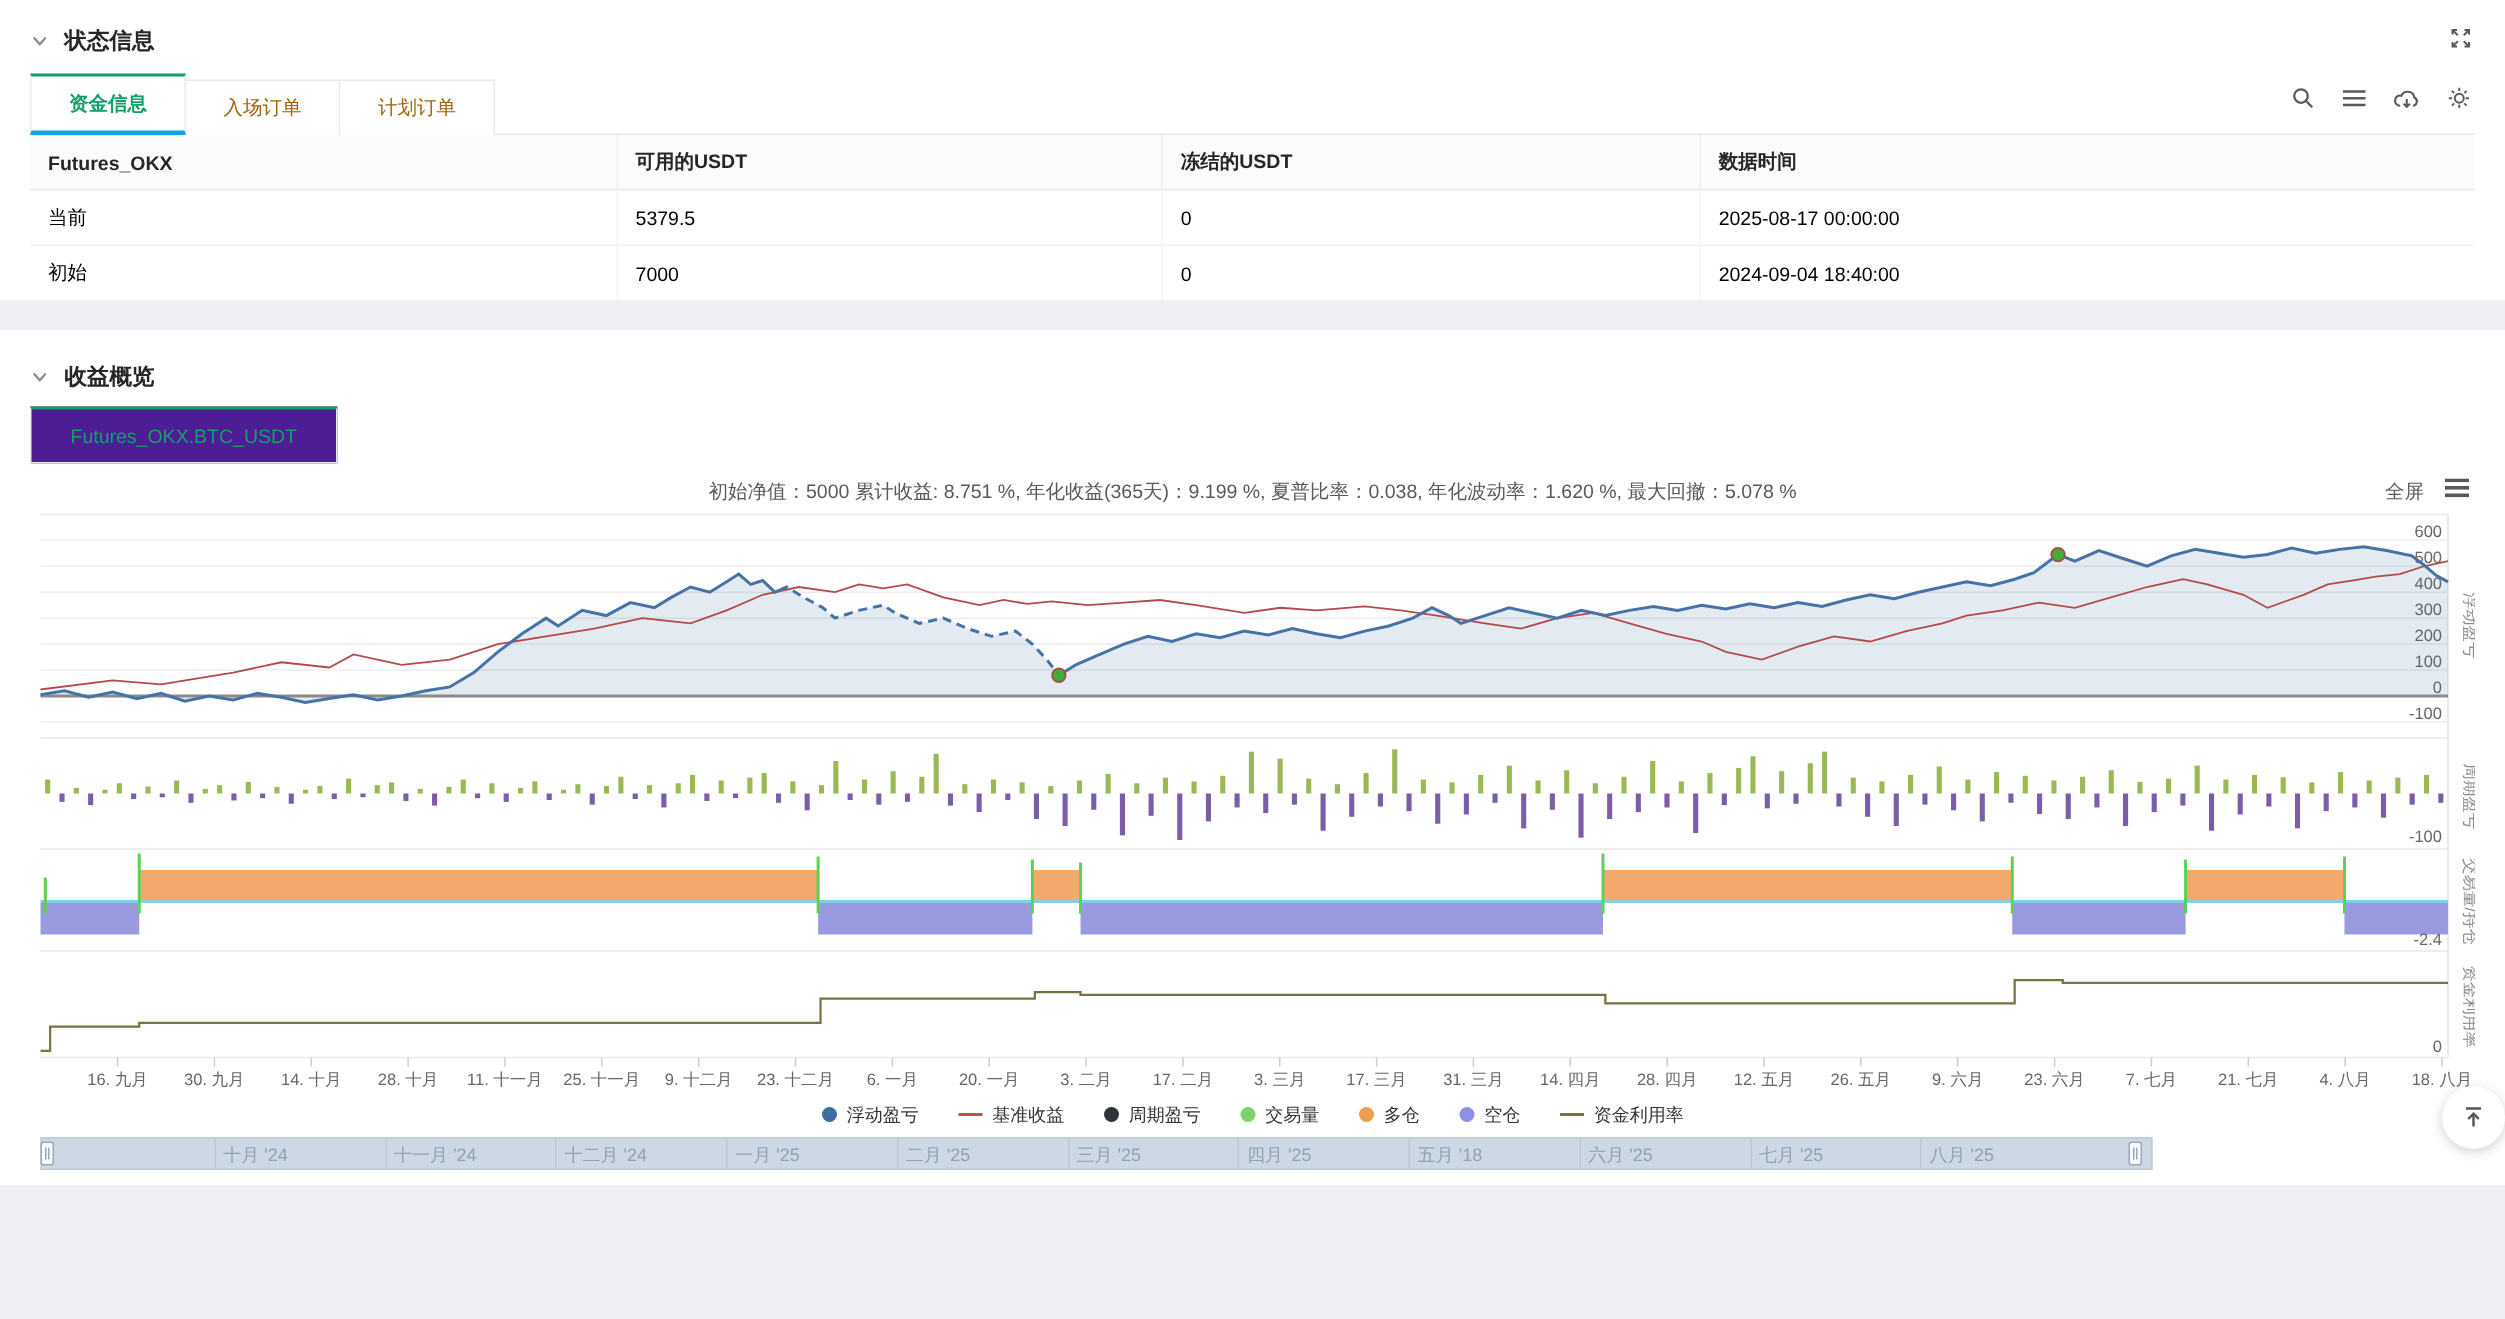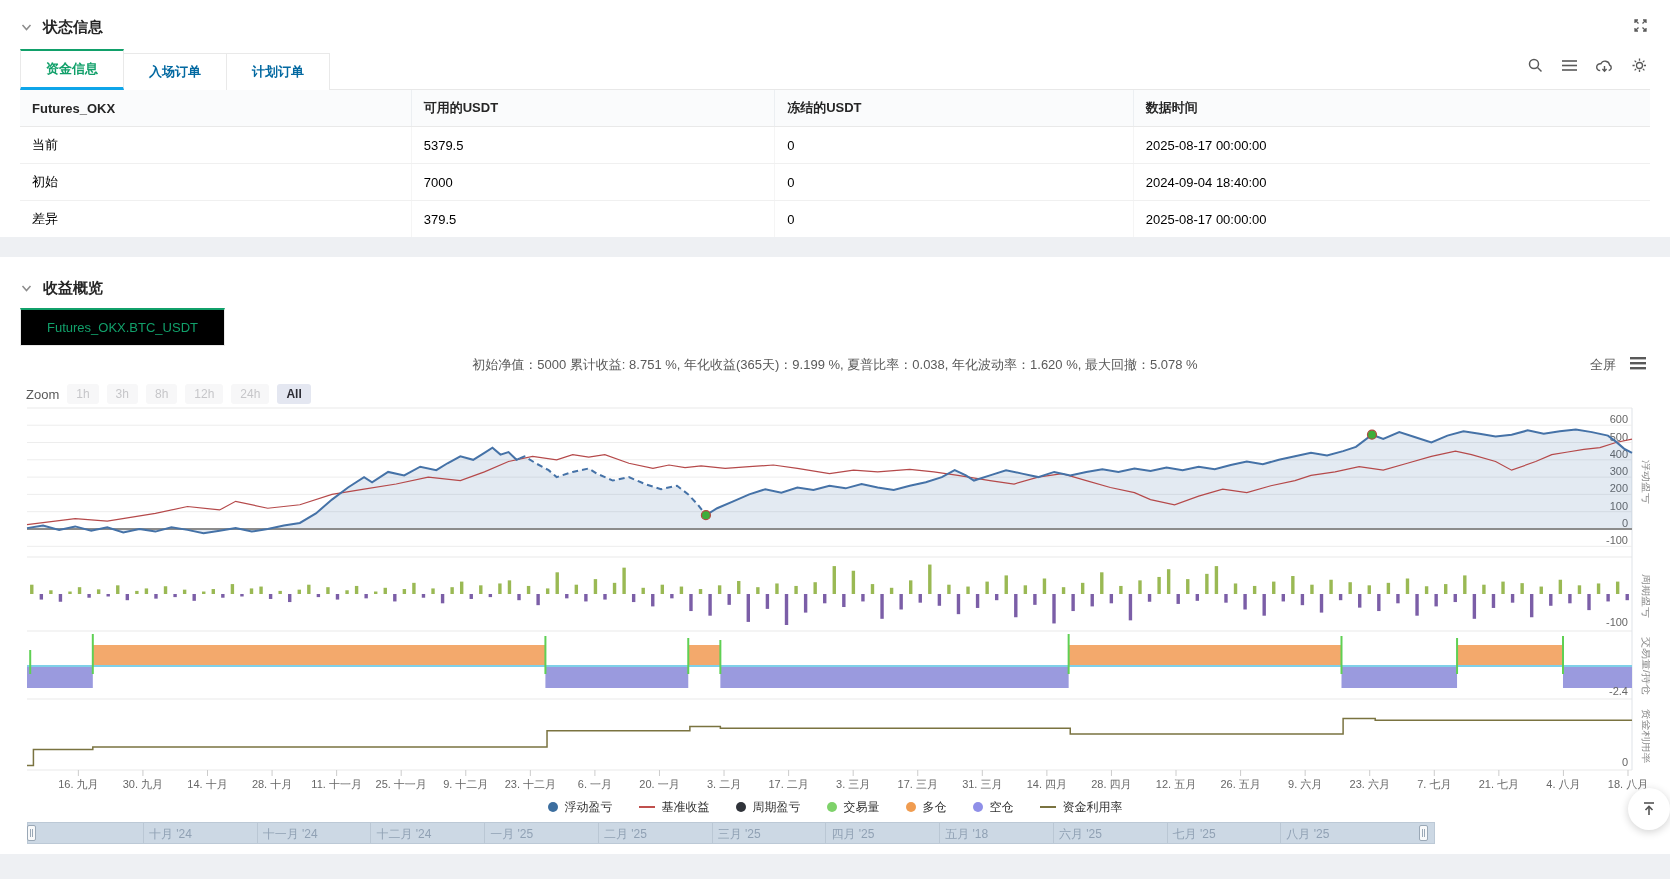--- a/index.html
+++ b/index.html
@@ -8,42 +8,42 @@
   .card1{padding:10px 20px 0 20px;}
   .card2{margin-top:20px;padding:14px 20px 10px 20px;position:relative;}
   .sec-head{display:flex;align-items:center;gap:10px;padding:8px 0 12px 0;}
   .sec-title{font-size:15px;font-weight:bold;color:#262626;}
   .chev{display:inline-flex;}
   .expand-btn{position:absolute;top:18px;right:22px;cursor:pointer;}
   .card1{position:relative;}
 
   
   .tabbar{display:flex;align-items:flex-end;border-bottom:1px solid #e8e8e8;position:relative;}
-  .tab{padding:9px 25px;font-size:13px;color:#0369a1;background:#fff;border:1px solid #e9e9e9;
-       border-bottom:none;margin-bottom:-1px;cursor:pointer;font-weight:bold;}
+  .tab{padding:9px 25px;font-size:13px;color:#a16207;background:#fff;border:1px solid #e9e9e9;
+       border-bottom:none;margin-bottom:-1px;cursor:pointer;}
   .tab + .tab{border-left:none;}
   .tab.active{color:#11a06a;font-weight:bold;border-top:2px solid #11a06a;border-bottom:3px solid #0ea5e9;}
   .tab-icons{position:absolute;right:2px;top:8px;display:flex;gap:17px;align-items:center;}
   .tab-icons span{display:inline-flex;cursor:pointer;}
 
   
   table.fund{width:100%;border-collapse:collapse;font-size:13px;}
   table.fund th{background:#fafbfc;text-align:left;font-weight:bold;color:#262626;
     padding:9px 12px;border-bottom:1px solid #e9e9e9;border-right:1px solid #eceff2;}
   table.fund th:last-child{border-right:none;}
   table.fund td{padding:9px 12px;border-bottom:1px solid #f0f0f0;border-right:1px solid #f5f5f5;color:#000000;}
   table.fund td:last-child{border-right:none;}
   table.fund tr:last-child td{border-bottom:none;}
   .c-blue{color:#6fa5e6;}
   .c-red{color:#f24b4b;}
   col.c1{width:24%;}col.c2{width:22.3%;}col.c3{width:22%;}
 
   
   .pf-tab{display:inline-block;margin-top:4px;padding:10px 26px;font-size:13px;color:#11a06a;
-    border:1px solid #e9e9e9;border-top:2px solid #11a06a;background:#000000;cursor:pointer;}
+    border:1px solid #e9e9e9;border-top:2px solid #11a06a;background:#4c1d95;cursor:pointer;}
   .stats-row{position:relative;margin-top:10px;height:22px;}
   .stats-text{text-align:center;font-size:13px;color:#595959;}
   .fs-group{position:absolute;right:4px;top:0;display:flex;align-items:flex-start;gap:14px;font-family:Liberation Serif, serif;}
   .fs-label{font-size:13px;color:#595959;cursor:pointer;}
   .zoom-row{display:flex;align-items:center;gap:8px;margin:6px 0 2px 6px;font-size:13px;color:#595959;}
   .zbtn{padding:3px 9px;border-radius:3px;background:#f7f7f8;color:#c6c6c9;font-size:12px;cursor:default;}
   .zbtn.active{background:#e4e7f1;color:#2b2b33;font-weight:bold;cursor:pointer;}
 
   .legend-row{display:flex;justify-content:center;gap:26px;align-items:center;height:22px;font-size:12px;color:#333;}
   .legend-item{display:flex;align-items:center;gap:7px;cursor:pointer;}
@@ -137,26 +137,20 @@
         <td>5379.5</td>
         <td>0</td>
         <td>2025-08-17 00:00:00</td>
       </tr>
       <tr>
         <td>初始</td>
         <td>7000</td>
         <td>0</td>
         <td>2024-09-04 18:40:00</td>
       </tr>
-      <tr>
-        <td class="c-red">差异</td>
-        <td class="c-red">379.5</td>
-        <td>0</td>
-        <td>2025-08-17 00:00:00</td>
-      </tr>
     </tbody>
   </table>
 </div>
 
 <div class="card card2">
   <div class="sec-head" style="padding-bottom:6px;">
     <span class="chev">
       <svg width="13" height="13">
           <polyline points="2.5,4 6.5,8.5 10.5,4" fill="none" stroke="#8c8c8c" stroke-width="1.5"></polyline>
         </svg>
@@ -173,29 +167,20 @@
       <span>
         <svg width="16" height="13">
             <rect x="0" y="0" width="16" height="2.4" fill="#595959"></rect>
             <rect x="0" y="5" width="16" height="2.4" fill="#595959"></rect>
             <rect x="0" y="10" width="16" height="2.4" fill="#595959"></rect>
           </svg>
       </span>
     </div>
   </div>
 
-  <div class="zoom-row">
-    <span>Zoom</span>
-    <span class="zbtn">1h</span>
-    <span class="zbtn">3h</span>
-    <span class="zbtn">8h</span>
-    <span class="zbtn">12h</span>
-    <span class="zbtn">24h</span>
-    <span class="zbtn active">All</span>
-  </div>
 
   <svg id="chart" width="1630" height="386">
       <line x1="7" y1="2" x2="1612" y2="2" stroke="#e9e9e9" stroke-width="1"></line>
       <line x1="7" y1="151" x2="1612" y2="151" stroke="#e9e9e9" stroke-width="1"></line>
       <line x1="7" y1="225" x2="1612" y2="225" stroke="#e9e9e9" stroke-width="1"></line>
       <line x1="7" y1="293" x2="1612" y2="293" stroke="#e9e9e9" stroke-width="1"></line>
       <line x1="7" y1="364" x2="1612" y2="364" stroke="#e9e9e9" stroke-width="1"></line>
       <line x1="1612" y1="2" x2="1612" y2="364" stroke="#dfe3e8" stroke-width="1"></line>
       <line x1="7" y1="140.3" x2="1612" y2="140.3" stroke="#ededed" stroke-width="1"></line>
       <text x="1608" y="138.3" text-anchor="end" font-size="11" fill="#666">-100</text>

